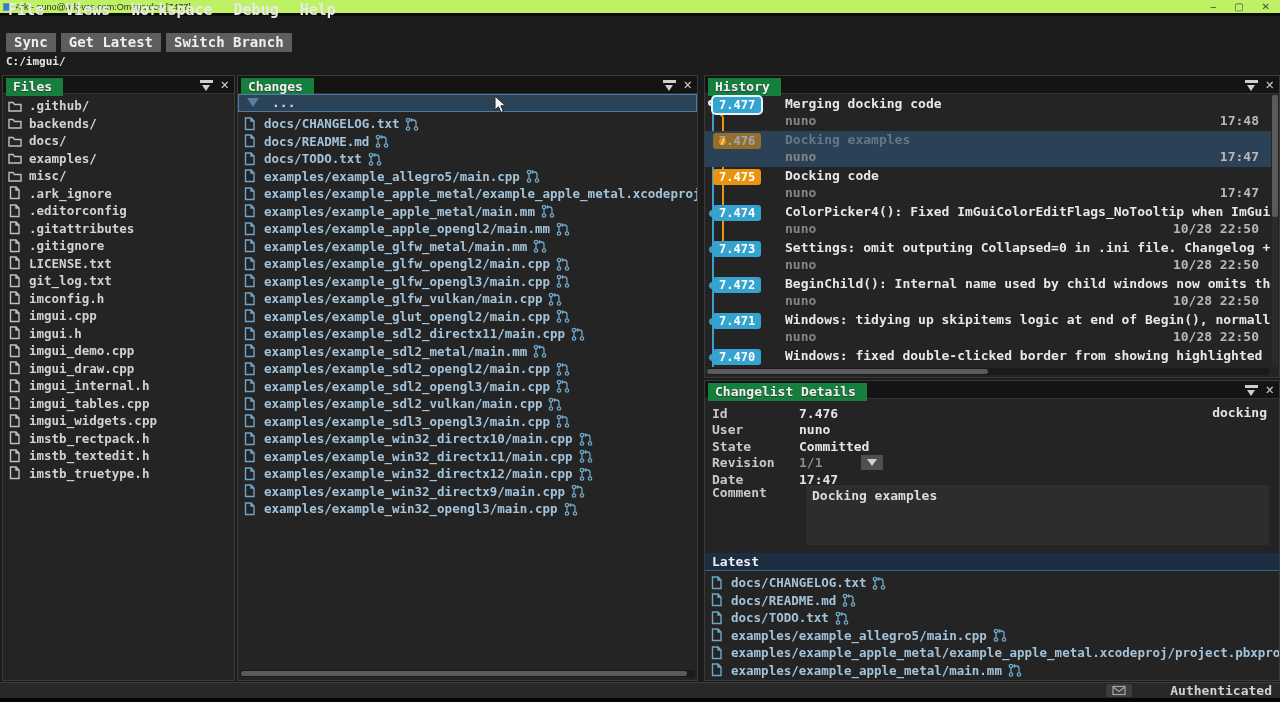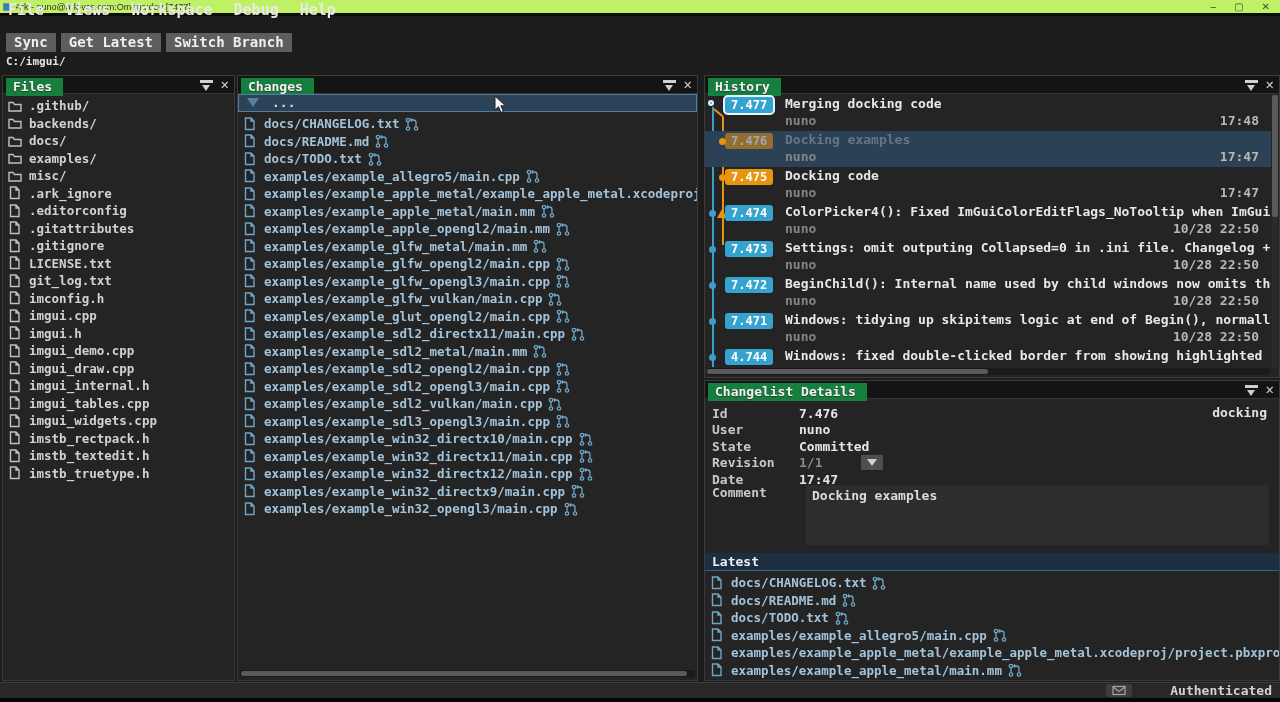--- a/index.html
+++ b/index.html
@@ -64,21 +64,21 @@
   .gline-orange-link { left:9px; top:13px; width:12px; height:2px; background:#e8940f; transform:rotate(40deg); transform-origin:left center; position:absolute; }
   .commit-row { position:relative; height:36px; overflow:hidden; }
   .commit-row.selected { background:#2b4156; }
   .node { position:absolute; border-radius:50%; }
   .node-ring .node { left:3px; top:5px; width:6px; height:6px; background:#35a3cf; border:2px solid #e9f3fa; }
   .node-orange .node { left:14px; top:7px; width:7px; height:7px; background:#e8940f; }
   .node-blue .node { left:4px; top:7px; width:7px; height:7px; background:#3f9ec7; }
   .merge-tri { display:none; position:absolute; left:12px; top:6px; width:0; height:0;
                border-left:5px solid transparent; border-right:5px solid transparent; border-bottom:9px solid #e8940f; }
   .merge .merge-tri { display:block; }
-  .badge { position:absolute; left:20px; top:2px; min-width:44px; text-align:center; background:#35a3cf;
+  .badge { position:absolute; left:8px; top:2px; min-width:44px; text-align:center; background:#35a3cf;
            color:#fff; font-size:12px; font-weight:bold; line-height:16px; padding:0 6px; border-radius:3px; }
   .badge-orange .badge { background:#e8940f; }
   .current .badge { box-shadow:0 0 0 2px #eaf5fb; }
   .dimmed .badge { opacity:.55; }
   .commit-main { position:absolute; left:80px; right:90px; top:1px; }
   .commit-title { color:#e8e8e8; font-size:13px; font-weight:bold; white-space:nowrap; overflow:hidden; width:510px; }
   .dimmed .commit-title { color:#64768a; }
   .commit-user { color:#858585; font-size:13px; font-weight:bold; margin-top:2px; }
   .commit-time { position:absolute; right:12px; bottom:3px; color:#b8b8b8; font-size:13px; font-weight:bold; }
   
@@ -685,21 +685,21 @@
           <div class="commit-main">
             <div class="commit-title">Windows: tidying up skipitems logic at end of Begin(), normally sho</div>
             <div class="commit-user">nuno</div>
           </div>
           <span class="commit-time">10/28 22:50</span>
         </div>
 
         <div class="commit-row node-blue">
           <span class="node"></span>
 
-          <span class="badge">4.744</span>
+          <span class="badge">7.470</span>
           <div class="commit-main">
             <div class="commit-title">Windows: fixed double-clicked border from showing highlighted at th</div>
             <div class="commit-user">nuno</div>
           </div>
           <span class="commit-time">10/28 22:50</span>
         </div>
       </div>
     <div class="vscroll" style="right:1px; top:19px; bottom:10px;">
       <div class="thumb" style="top:0; height:45%;"></div>
     </div>

